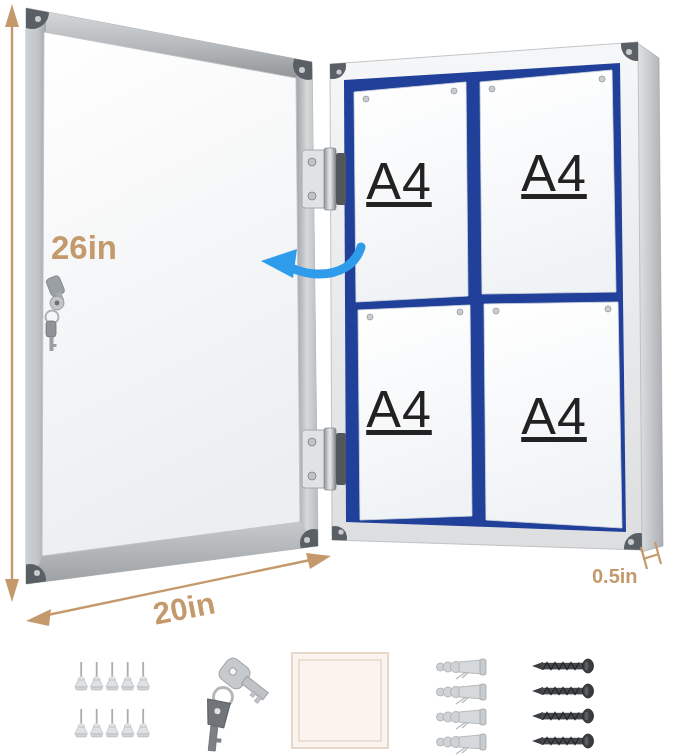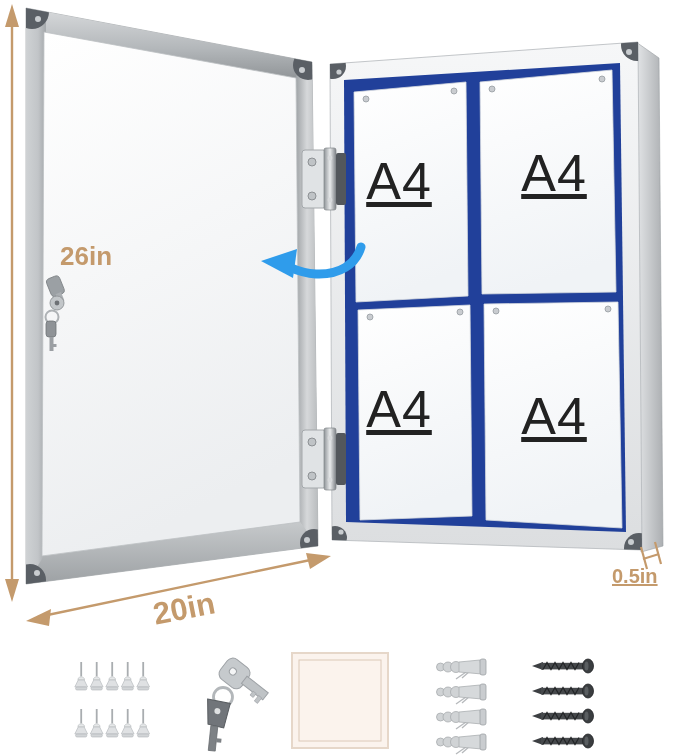--- a/index.html
+++ b/index.html
@@ -1,22 +1,22 @@
 <!DOCTYPE html>
 <html style="--tan: #c49a6c; --blue: #2f9ceb; --felt: #21409a; --pad: #fbf3ed;"><head>
 <meta charset="utf-8">
 <style>
   html,body{margin:0;padding:0;background:#fff;}
   .scene{position:relative;width:679px;height:756px;background:#ffffff;overflow:hidden;
          font-family:"Liberation Sans","DejaVu Sans",sans-serif;}
   .scene svg{position:absolute;left:0;top:0;}
   .lbl{position:absolute;font-weight:700;line-height:1;white-space:nowrap;}
-  .lbl-height{left:60px;top:231px;font-size:26px;color:var(--tan);margin-top:12px;}
+  .lbl-height{left:51px;top:231px;font-size:33px;color:var(--tan);}
   .lbl-width{left:153px;top:593px;font-size:31px;color:var(--tan);transform:rotate(-11deg);}
-  .lbl-depth{left:612px;top:566px;font-size:20px;color:var(--tan);text-decoration:underline;}
+  .lbl-depth{left:592px;top:566px;font-size:20px;color:var(--tan);}
   .lbl-angle{left:276px;top:205px;font-size:34px;color:var(--blue);
              text-shadow:-2px 0 #fff,2px 0 #fff,0 -2px #fff,0 2px #fff,
                          -1px -1px #fff,1px 1px #fff,-1px 1px #fff,1px -1px #fff;}
   .a4{position:absolute;font-family:"Liberation Sans","DejaVu Sans",sans-serif;
       font-weight:400;font-size:52px;color:#222;transform:translate(-50%,-50%);letter-spacing:1px;text-decoration:underline;}
   .a4-tl{left:399px;top:181px;}
   .a4-tr{left:554px;top:173px;}
   .a4-bl{left:399px;top:409px;}
   .a4-br{left:554px;top:416px;}
 </style>

